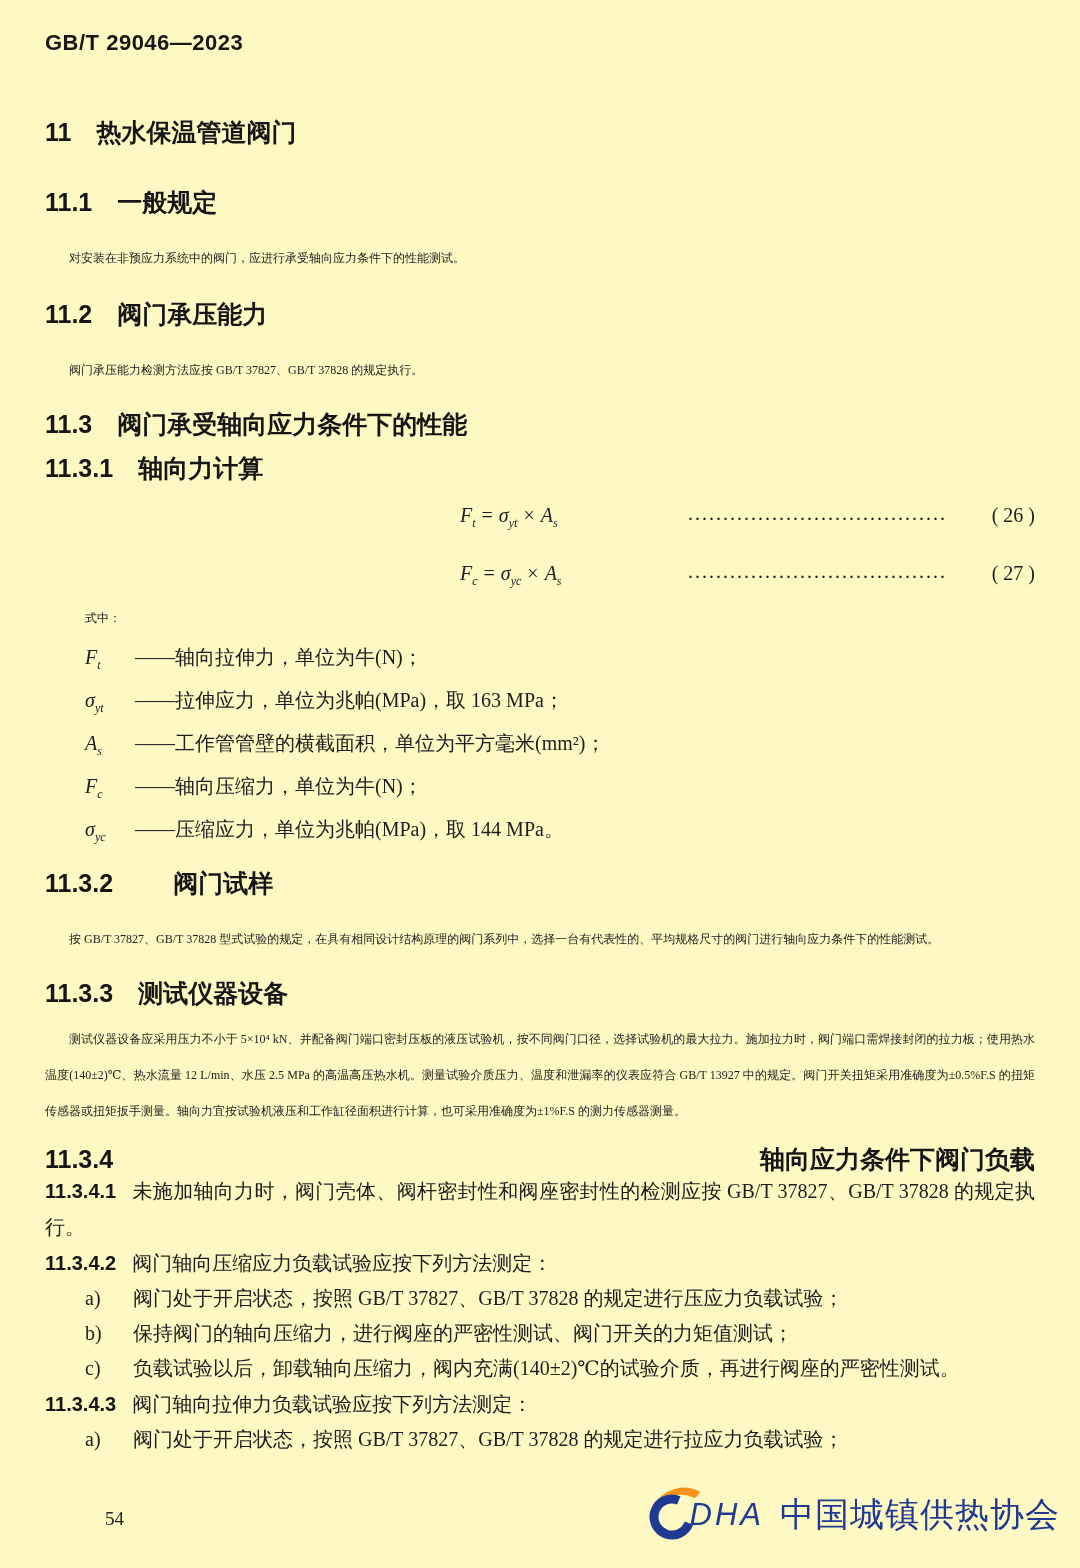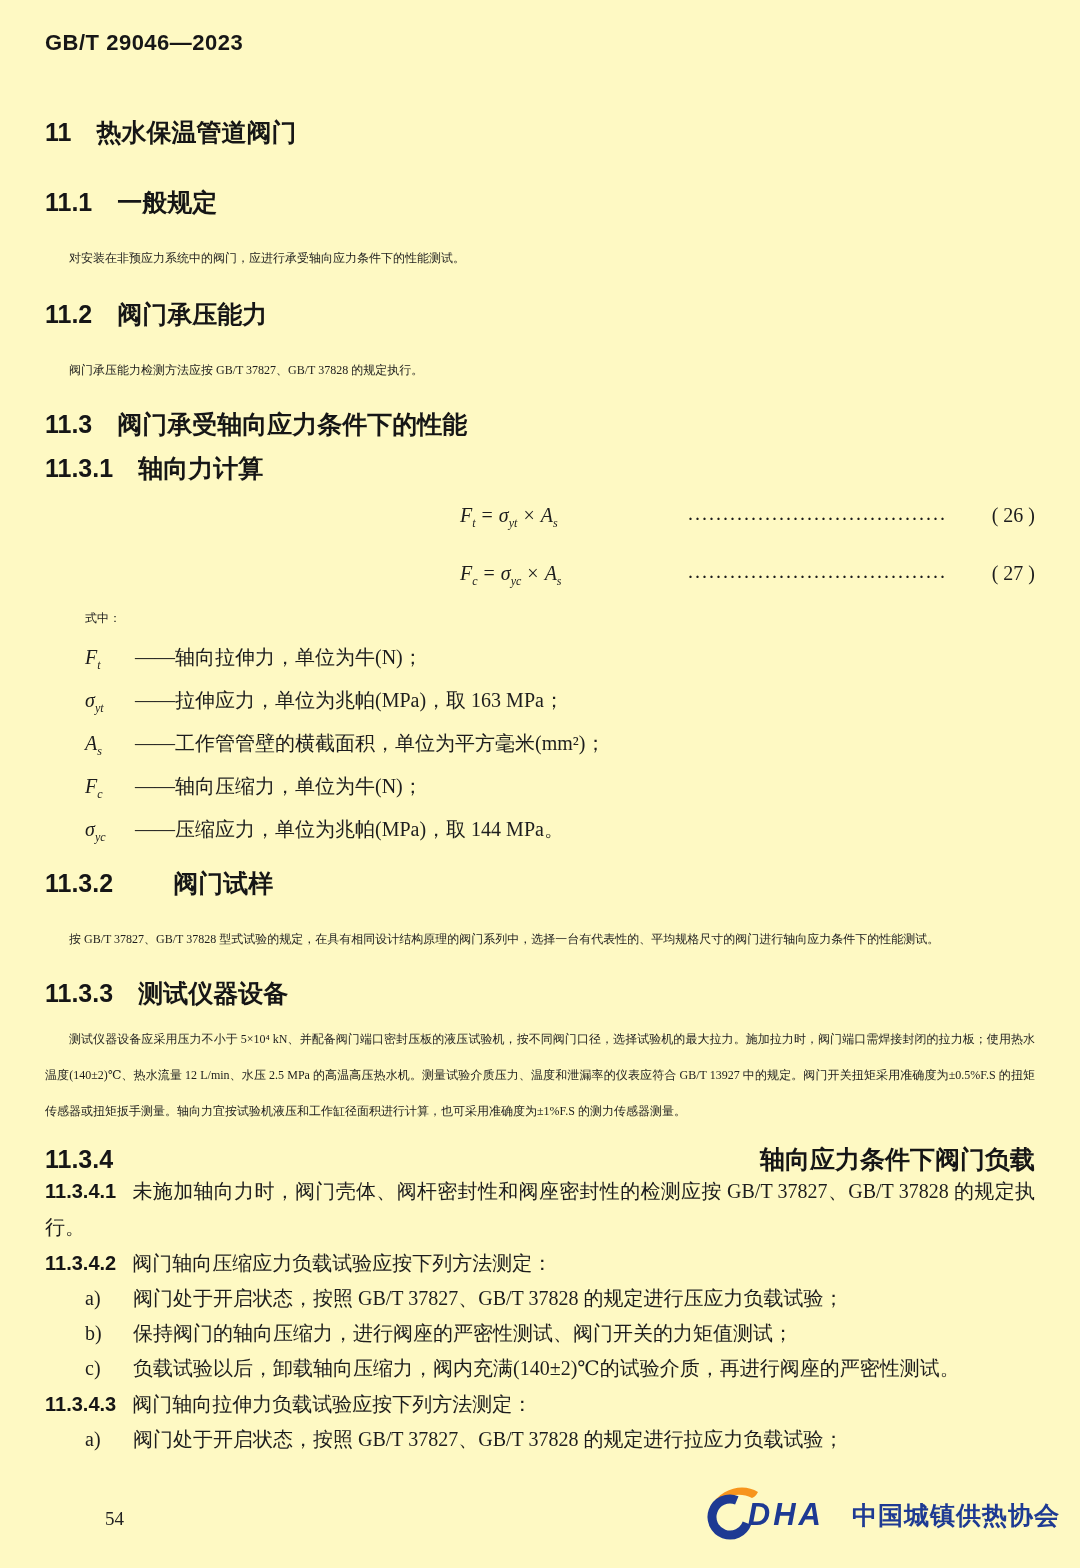--- a/index.html
+++ b/index.html
@@ -72,26 +72,26 @@
   .li-text{flex:1;text-align:justify;}
 
   
   .page-num{position:absolute;left:68px;top:1508px;font-size:19px;color:#222;margin-left:37px;}
   .logo{
     position:absolute;right:20px;top:1484px;
     display:flex;align-items:center;height:62px;
   }
   .logo-acronym{
     font-family:"Liberation Sans","DejaVu Sans",sans-serif;
-    font-weight:700;font-style:italic;font-size:31px;letter-spacing:3px;
+    font-weight:400;font-style:italic;font-size:31px;letter-spacing:3px;
     color:#1e3a93;margin-left:-16px;
   }
   .logo-cn{
     font-family:"Liberation Sans","DejaVu Sans",sans-serif;
-    font-weight:700;font-size:25px;color:#1e3a93;margin-left:28px;letter-spacing:1px;
+    font-weight:400;font-size:34px;color:#1e3a93;margin-left:16px;letter-spacing:1px;
     white-space:nowrap;
   }
 </style>
 </head>
 <body>
 
 <div class="page">
   <div class="content">
 
     <div class="std-num">GB/T 29046—2023</div>

